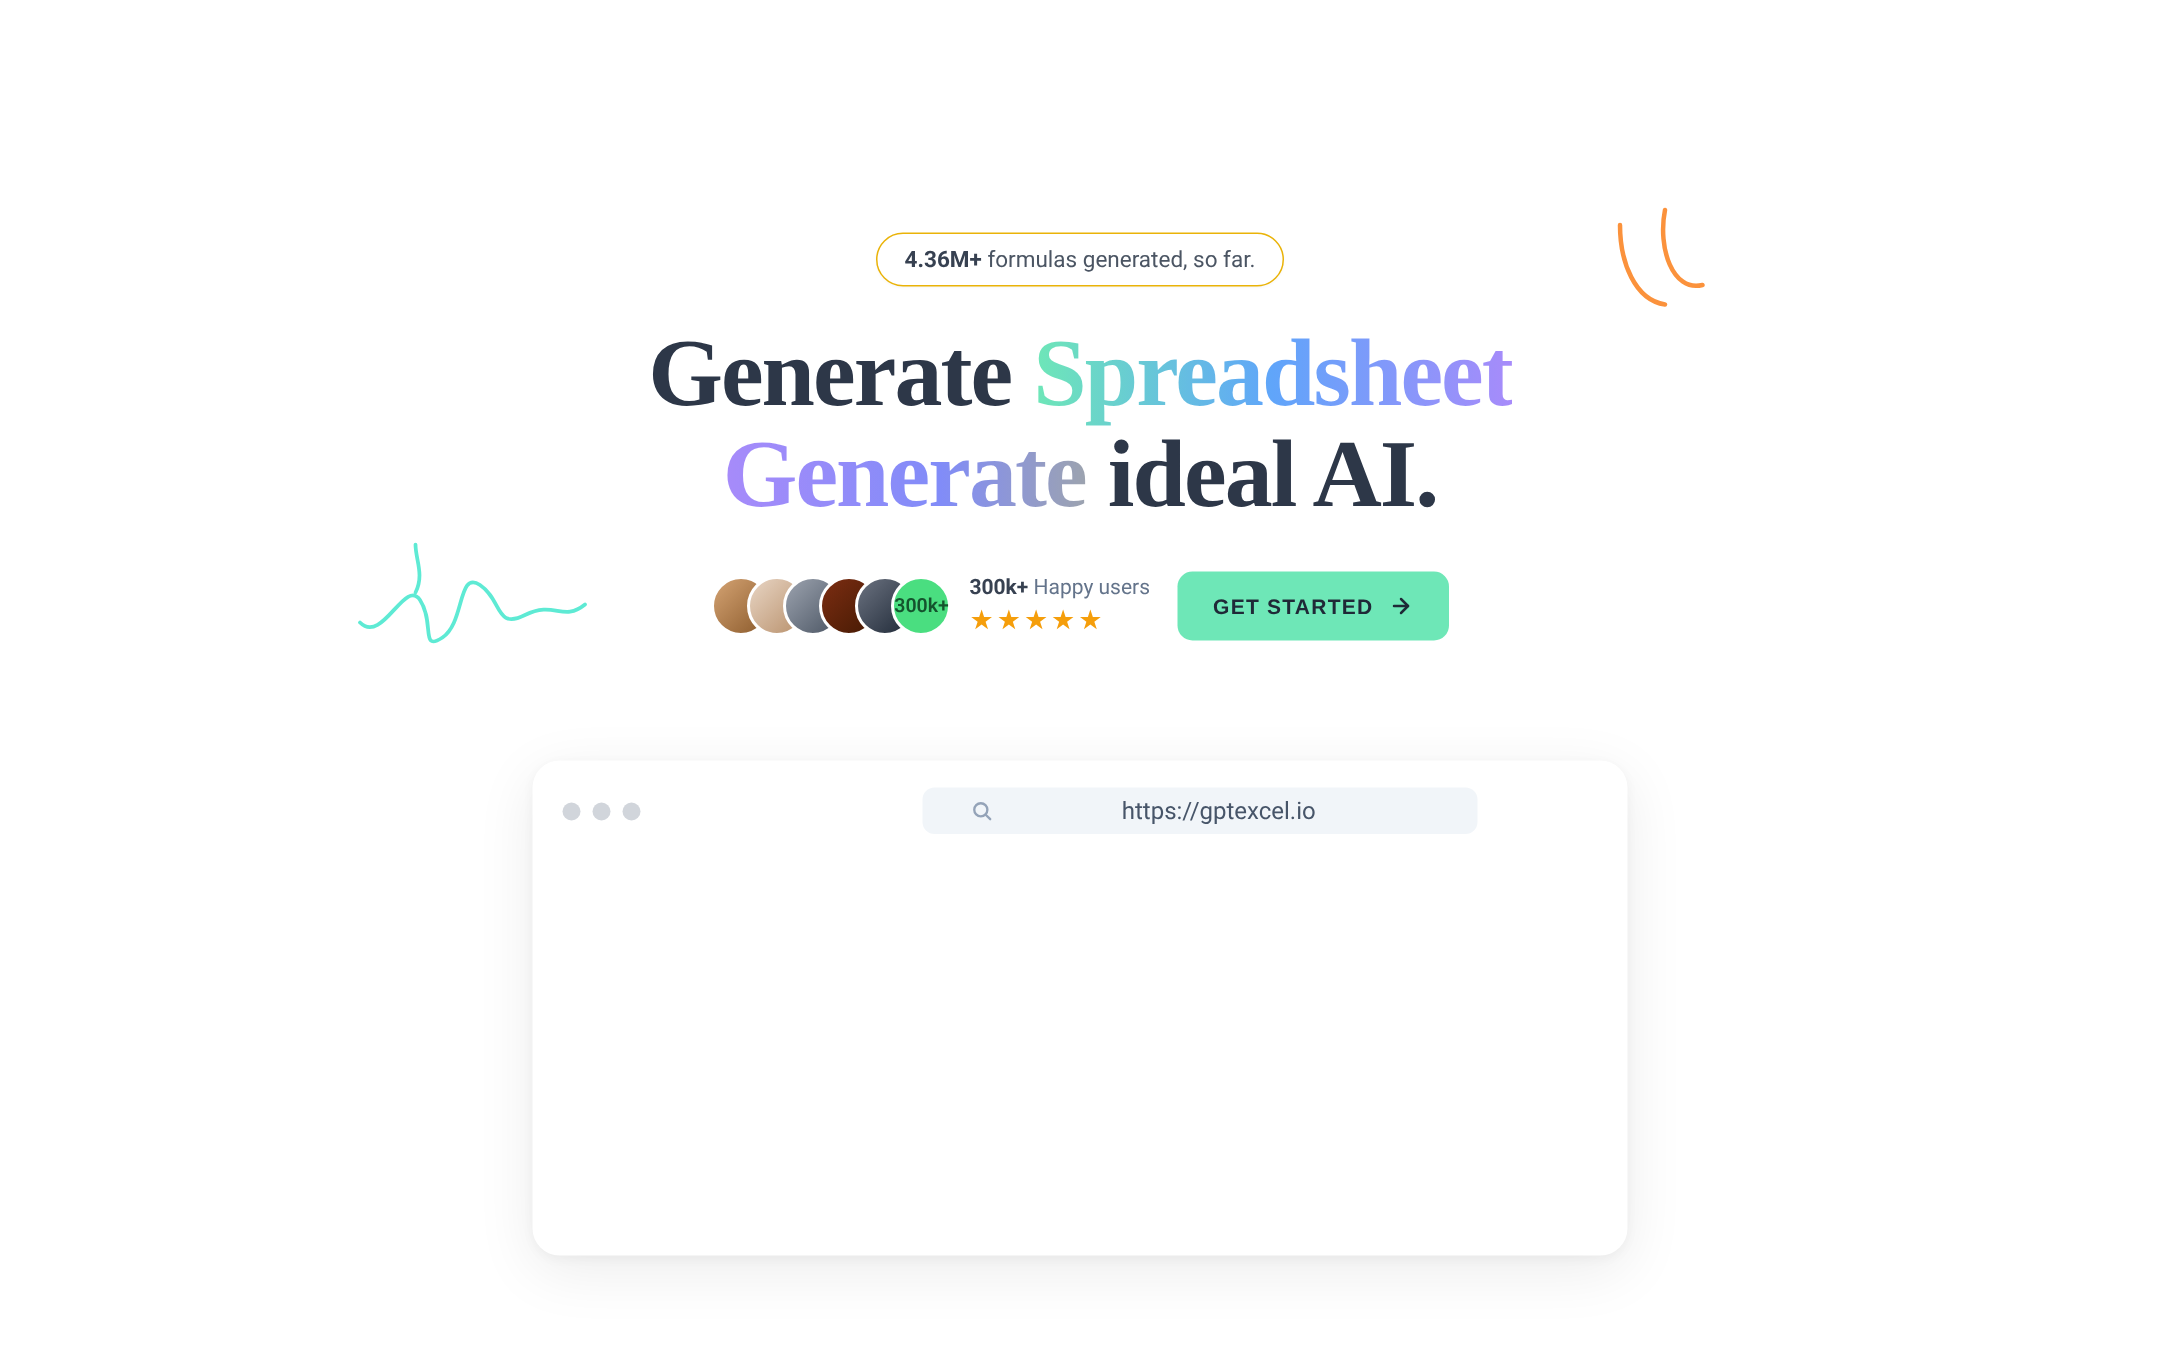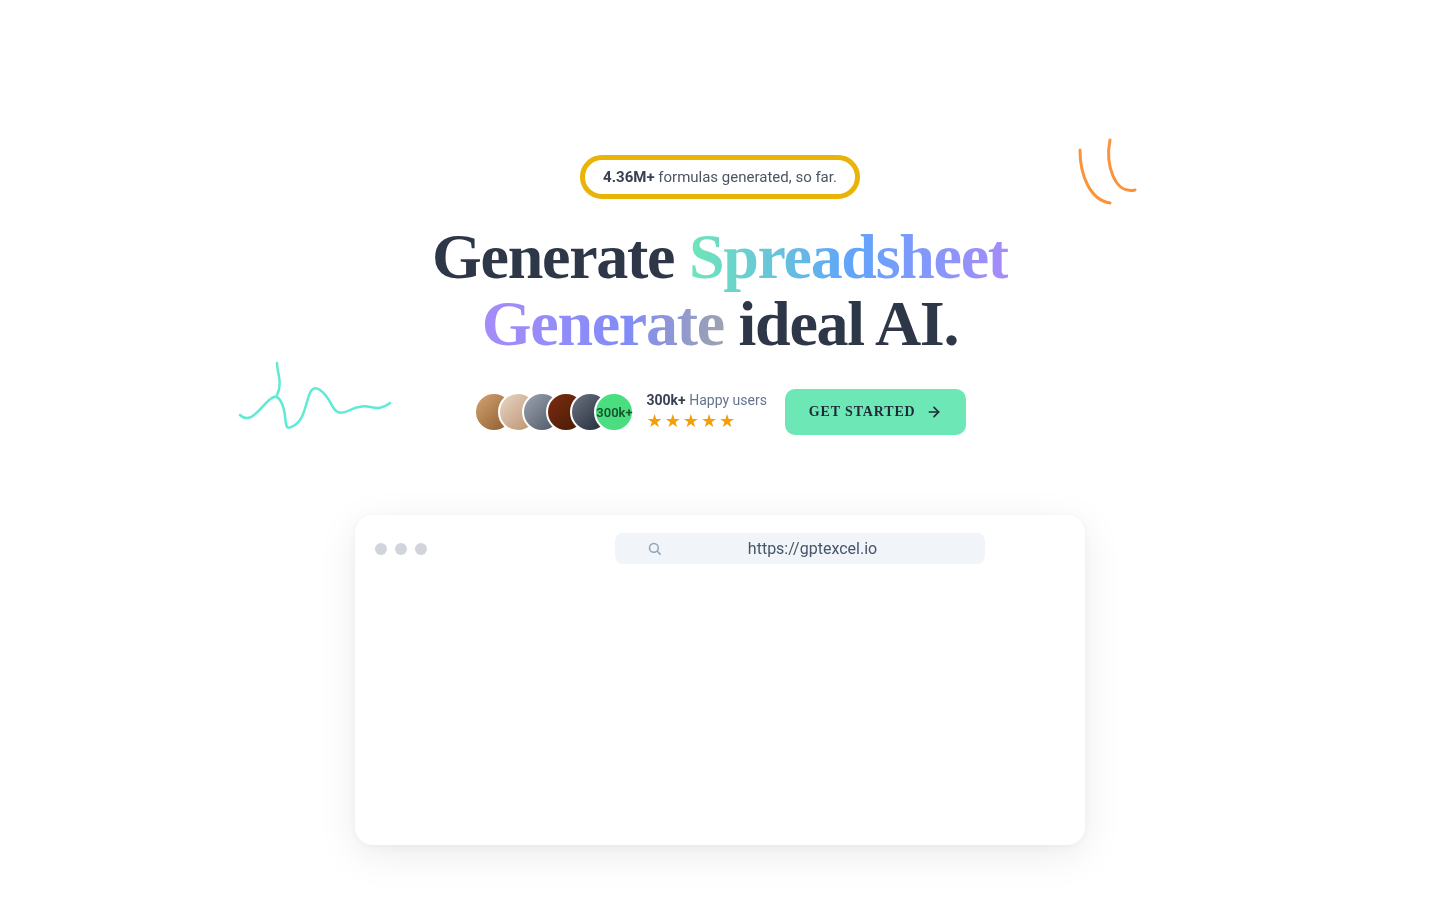--- a/index.html
+++ b/index.html
@@ -18,21 +18,21 @@
     }
     
     .hero {
       padding-top: 155px;
       text-align: center;
       position: relative;
     }
     
     .badge {
       display: inline-block;
-      border: 5px solid #eab308;
+      border: 1px solid #eab308;
       border-radius: 999px;
       padding: 8px 18px;
       font-size: 15px;
       color: #4b5563;
       background: #fff;
       box-shadow: 0 1px 2px rgba(0,0,0,0.03);
     }
     
     .badge .count {
       font-weight: 700;
@@ -76,21 +76,21 @@
     .cta-row {
       margin-top: 32px;
       display: flex;
       align-items: center;
       justify-content: center;
       gap: 18px;
     }
     
     .avatars-block {
       display: flex;
-      align-items: flex-start;
+      align-items: flex-end;
       gap: 12px;
     }
     
     .avatar-stack {
       display: flex;
       align-items: center;
     }
     
     .avatar {
       width: 40px;
@@ -144,21 +144,20 @@
       font-weight: 700;
       font-size: 14px;
       letter-spacing: 0.06em;
       padding: 15px 24px;
       border-radius: 10px;
       border: none;
       cursor: pointer;
       display: flex;
       align-items: center;
       gap: 10px;
-      font-family: Liberation Serif, serif;
     }
     
     .cta-button svg {
       width: 16px;
       height: 16px;
     }
     
     .squiggle-left {
       position: absolute;
       left: 235px;

